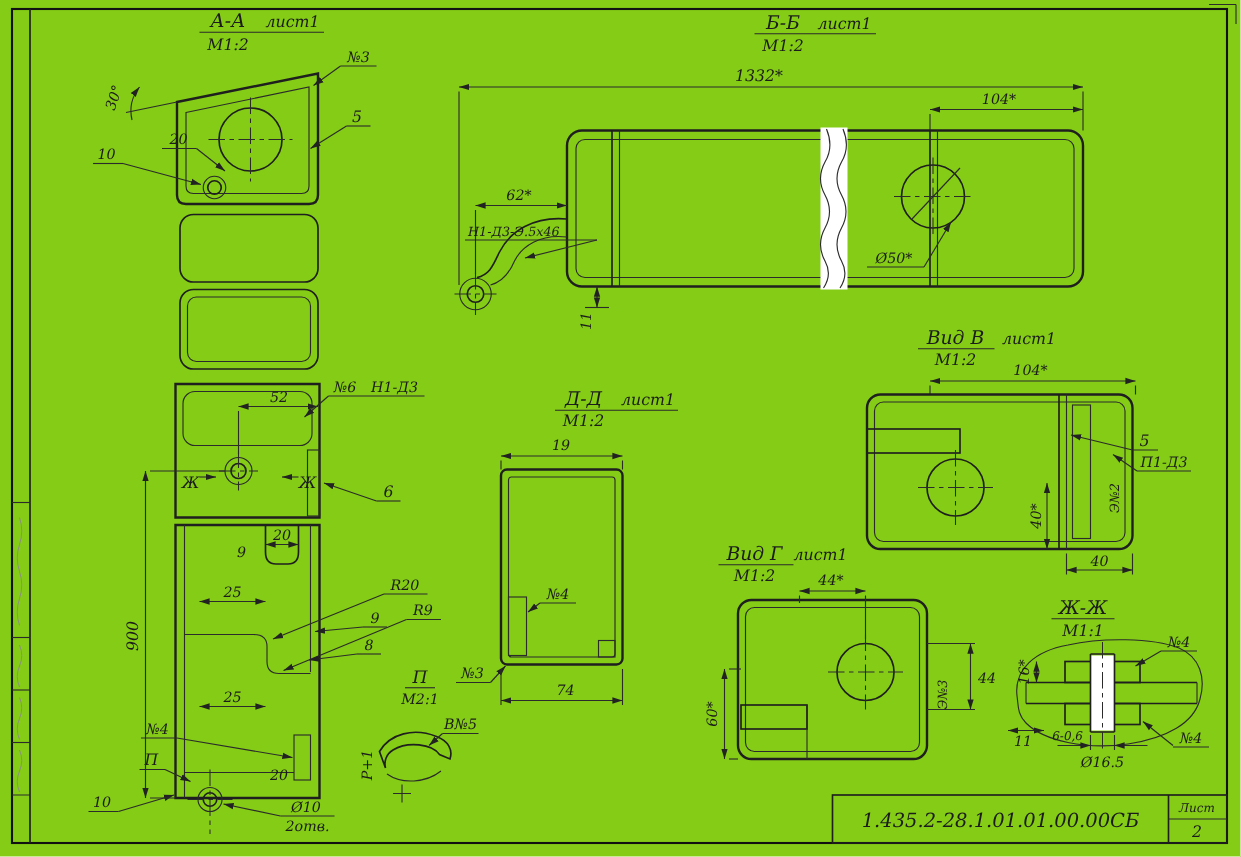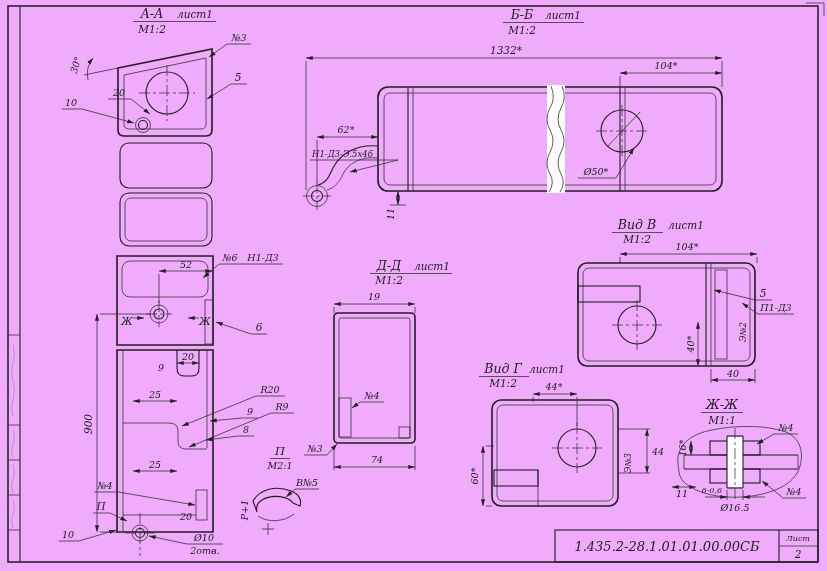--- a/index.html
+++ b/index.html
@@ -1,16 +1,16 @@
 <!DOCTYPE html>
 <html><head>
 <meta charset="utf-8">
 <style>
   html,body{margin:0;padding:0;background:#ffffff;}
-  .sheet{position:relative;width:827px;height:571px;background:#f0abfc;overflow:hidden;
+  .sheet{position:relative;width:827px;height:571px;background:#84cc16;overflow:hidden;
          font-family:"DejaVu Serif", serif;}
   svg{display:block;}
   text{fill:#1c1c1c;font-style:italic;font-family:"DejaVu Serif", serif;}
   .t8{font-size:8px}.t85{font-size:8.5px}.t9{font-size:9.5px}.t10{font-size:10.5px}
   .t11{font-size:11.5px}.t12{font-size:12.5px}.t13{font-size:13px}
   .ol{fill:none;stroke:#1f1f1f;stroke-width:1.6}
   .ml{fill:none;stroke:#1f1f1f;stroke-width:1.1}
   .tl{fill:none;stroke:#2b2b2b;stroke-width:0.75}
   .gl{fill:none;stroke:#8a8a8a;stroke-width:0.6}
   .cl{fill:none;stroke:#2b2b2b;stroke-width:0.7;stroke-dasharray:11 3 3 3}

